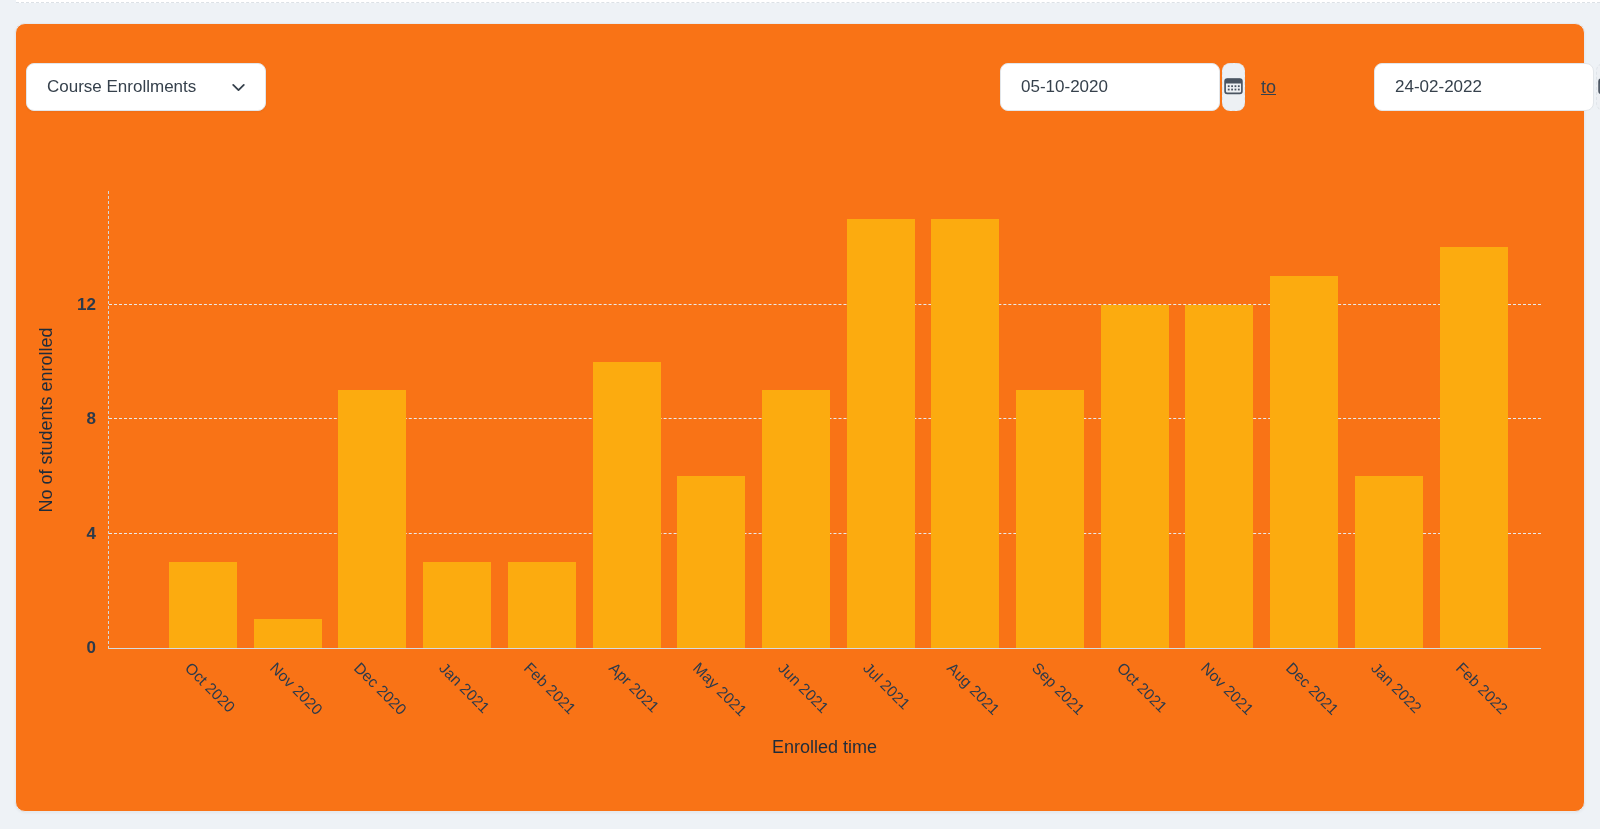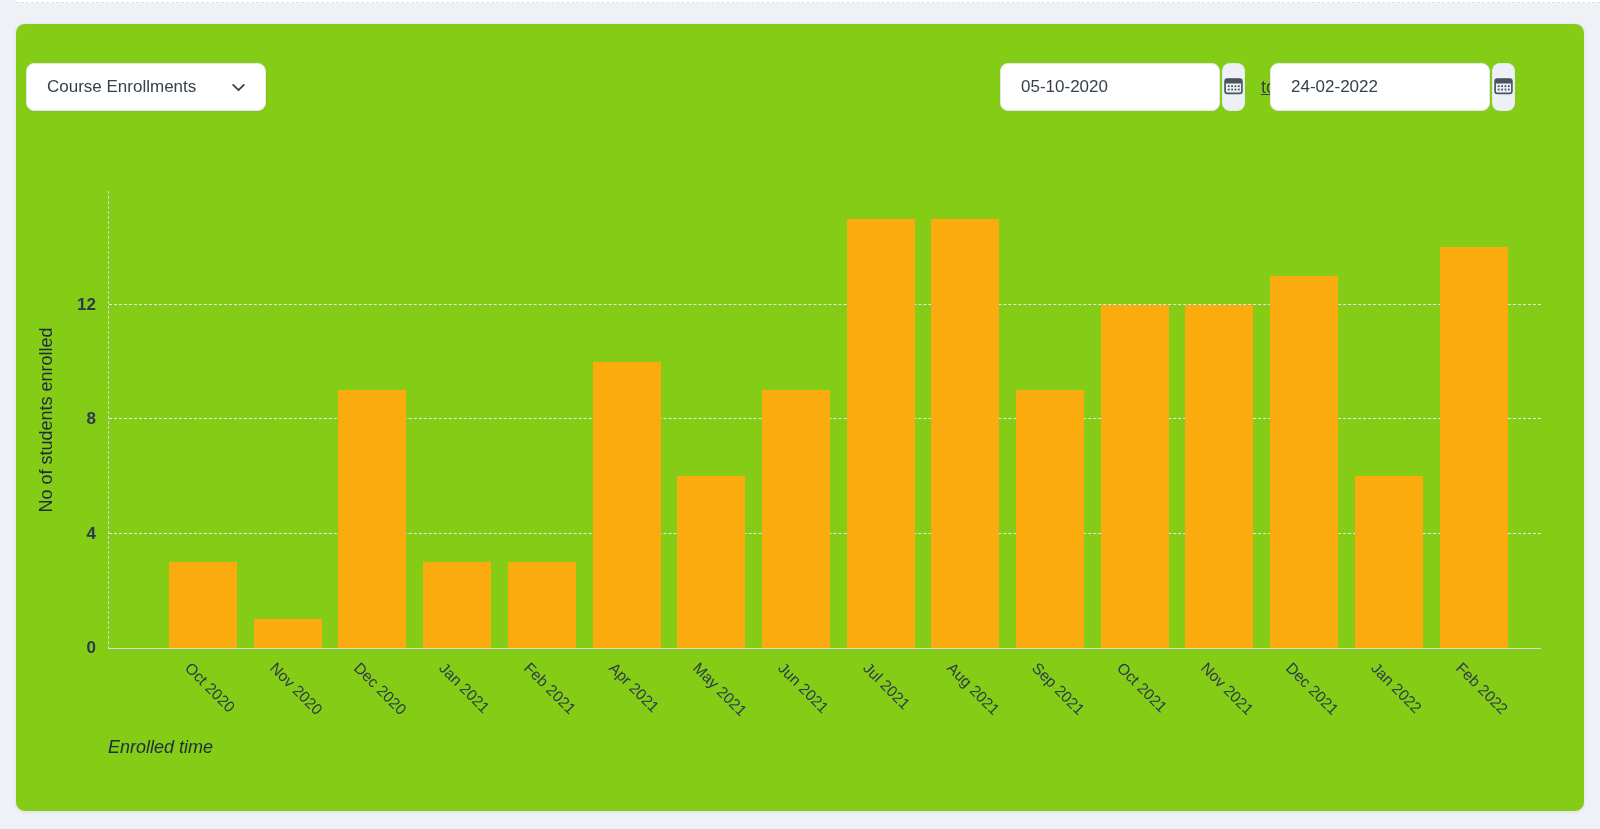--- a/index.html
+++ b/index.html
@@ -9,38 +9,38 @@
     font-family:"Liberation Sans", sans-serif;
     color:#36414c;
     position:relative;
   }
   .top-remnant {
     position:absolute; left:16px; right:0; top:0; height:3px;
     background:#ffffff; border-bottom:1px dashed #dce1e6;
   }
   .card {
     position:absolute; left:15px; top:23px; width:1570px; height:789px;
-    background:#84cc16; border:1px solid #e7eaee; border-radius:10px;
+    background:#f97316; border:1px solid #e7eaee; border-radius:10px;
     box-shadow:0 1px 3px rgba(25,39,52,0.05);
   }
   
   .select-btn {
     position:absolute; top:39px; height:48px;
     background:#ffffff; border:1px solid #e2e6ea; border-radius:8px;
     box-shadow:0 1px 2px rgba(25,39,52,0.05);
     display:flex; align-items:center; justify-content:space-between;
     padding:0 18px 0 20px; font-size:17px; color:#36414c; cursor:pointer;
     font-family:"Liberation Sans", sans-serif;
   }
   .select-btn .chev { display:flex; align-items:center; margin-left:12px; }
   #report-select { left:10px;  width:240px; }
   #freq-select   { left:717px; width:208px; }
   .date-group { position:absolute; top:39px; height:48px; display:flex;padding-left:36px; }
   #date-group-from { left:948px;  width:280px; }
-  #date-group-to   { left:1218px; width:222px; }
+  #date-group-to   { left:1322px; width:222px; }
   .date-input {
     width:220px; height:48px; background:#fff;
     border:1px solid #e2e6ea; border-radius:8px;
     padding:0 20px; font-size:17px; color:#36414c;
     font-family:"Liberation Sans", sans-serif; outline:none;
   }
   .date-addon {
     width:58px; height:48px; margin-left:2px;
     background:#edf0f4; border:1px dashed #dfe4e9; border-radius:8px;
     display:flex; align-items:center; justify-content:center; cursor:pointer;
@@ -62,21 +62,21 @@
     position:absolute; width:52px; text-align:right;
     font-size:17px; color:#2c3a4b; font-weight:700;
   }
   .x-label-anchor { position:absolute; width:0; height:0; }
   .x-label-anchor span {
     display:inline-block; white-space:nowrap;
     transform:rotate(45deg); transform-origin:left top;
     font-size:15.5px; color:#2c3a4b;
   }
   .x-title {
-    position:absolute; font-size:18px; color:#1f2c3b;font-style:italic;
+    position:absolute; text-align:center; font-size:18px; color:#1f2c3b;
   }
   .y-title-anchor { position:absolute; width:0; height:0; }
   .y-title-anchor span {
     display:inline-block; white-space:nowrap;
     transform:translate(-50%,-50%) rotate(-90deg);
     font-size:18px; color:#1f2c3b;
   }
 </style>
 </head>
 <body>

